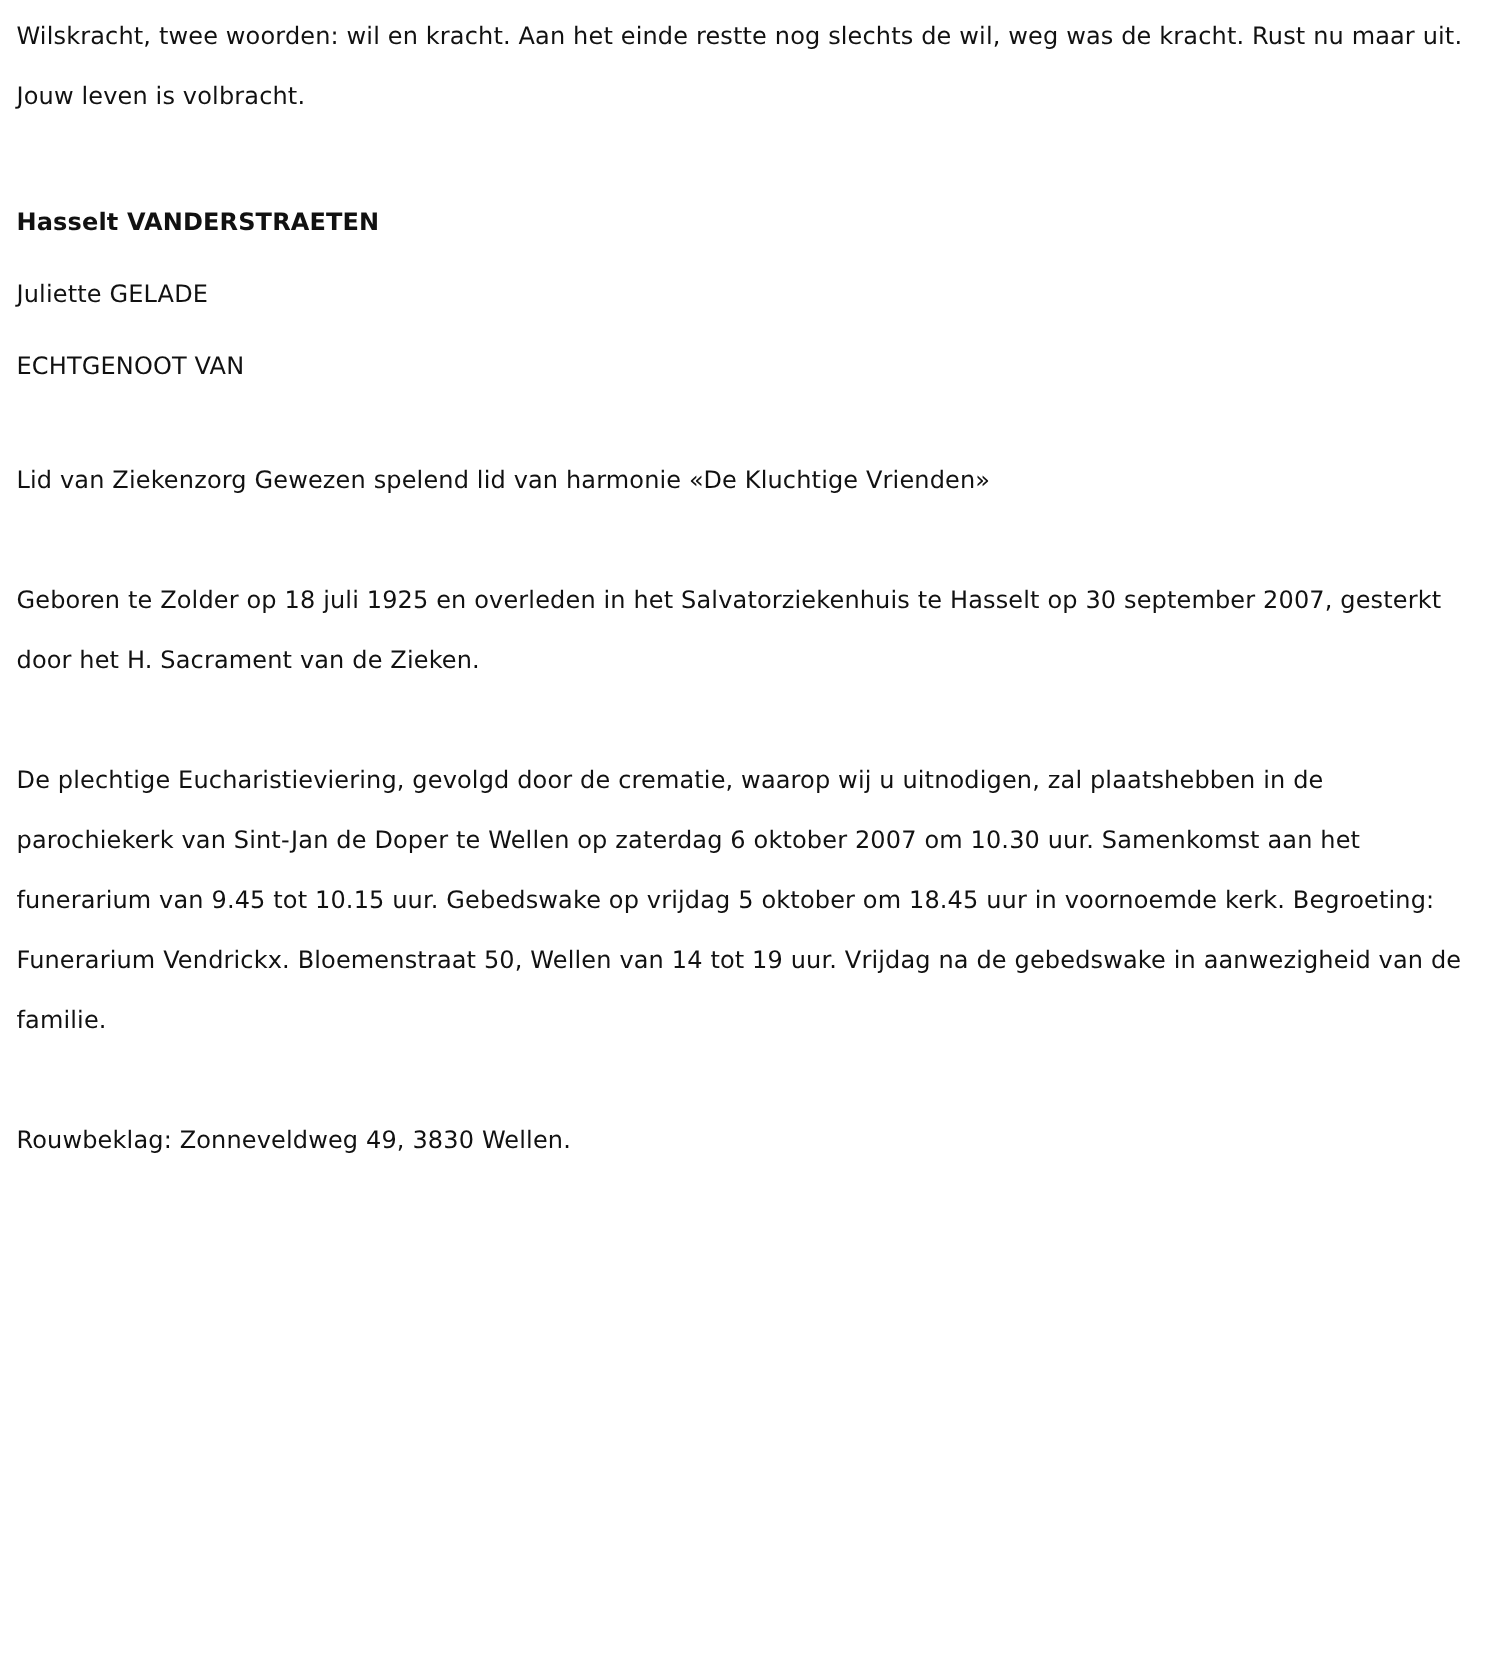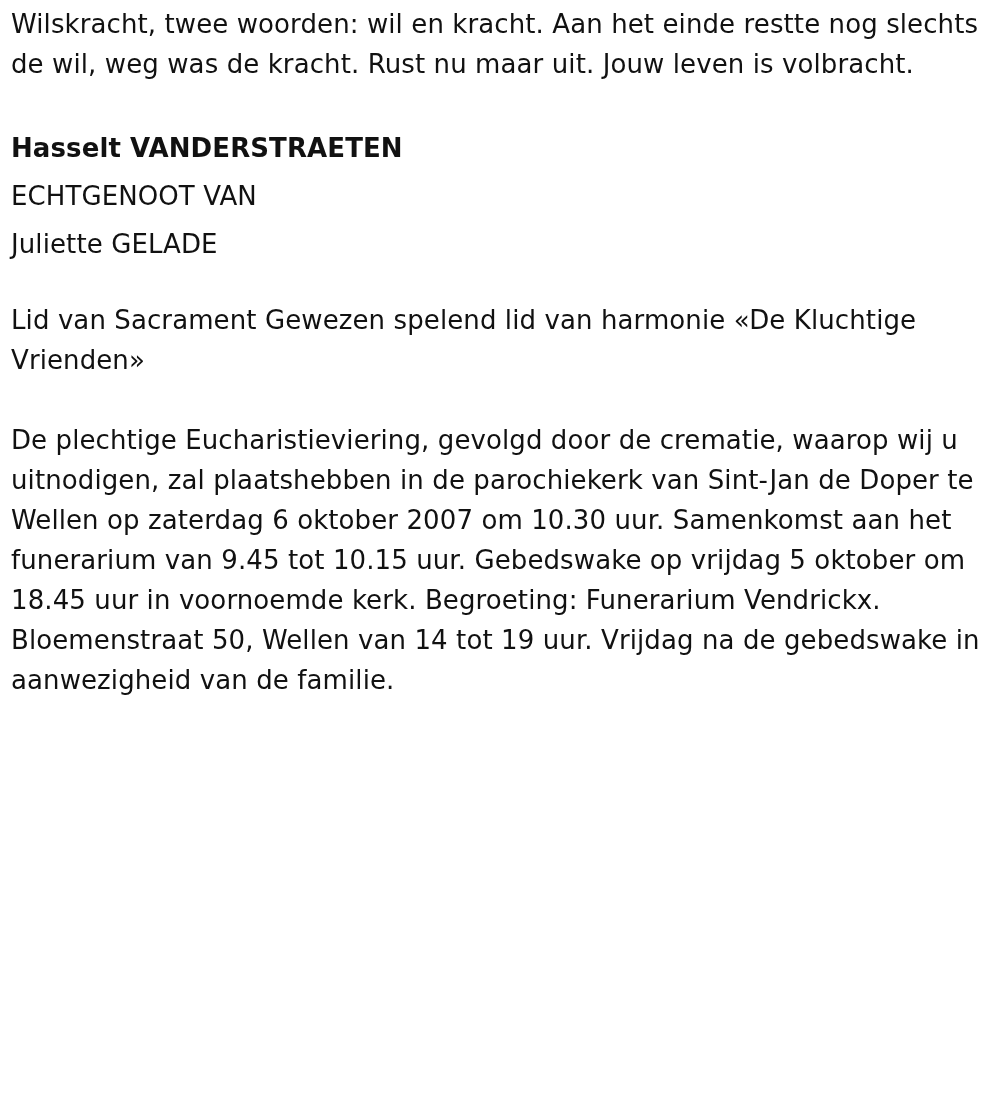--- a/index.html
+++ b/index.html
@@ -10,21 +10,21 @@
     body {
       width: 1000px;
       height: 1118px;
       overflow: hidden;
       font-family: "DejaVu Sans", "Liberation Sans", sans-serif;
       color: #111111;
     }
     .doc {
       position: relative;
       padding: 4px 12px 0 11px;
-      font-size: 26px;
+      font-size: 16px;
       line-height: 40px;
       letter-spacing: 0.1px;
     }
     .para {
       margin: 0 0 40px 0;
     }
     .name-block {
       margin: 0 0 32px 0;
     }
     .name-block .line {
@@ -36,23 +36,25 @@
     }
   </style>
 </head>
 <body>
 
 <div class="doc">
   <p class="para">Wilskracht, twee woorden: wil en kracht. Aan het einde restte nog slechts de wil, weg was de kracht. Rust nu maar uit. Jouw leven is volbracht.</p>
 
   <div class="name-block">
     <span class="line deceased">Hasselt VANDERSTRAETEN</span>
+    <span class="line">Juliette GELADE</span>
     <span class="line">ECHTGENOOT VAN</span>
-    <span class="line">Juliette GELADE</span>
   </div>
 
-  <p class="para">Lid van Sacrament Gewezen spelend lid van harmonie «De Kluchtige Vrienden»</p>
+  <p class="para">Lid van Ziekenzorg Gewezen spelend lid van harmonie «De Kluchtige Vrienden»</p>
 
+  <p class="para">Geboren te Zolder op 18 juli 1925 en overleden in het Salvatorziekenhuis te Hasselt op 30 september 2007, gesterkt door het H. Sacrament van de Zieken.</p>
 
   <p class="para">De plechtige Eucharistieviering, gevolgd door de crematie, waarop wij u uitnodigen, zal plaatshebben in de parochiekerk van Sint-Jan de Doper te Wellen op zaterdag 6 oktober 2007 om 10.30 uur. Samenkomst aan het funerarium van 9.45 tot 10.15 uur. Gebedswake op vrijdag 5 oktober om 18.45 uur in voornoemde kerk. Begroeting: Funerarium Vendrickx. Bloemenstraat 50, Wellen van 14 tot 19 uur. Vrijdag na de gebedswake in aanwezigheid van de familie.</p>
 
+  <p class="para">Rouwbeklag: Zonneveldweg 49, 3830 Wellen.</p>
 
 </div>
 
 </body></html>

